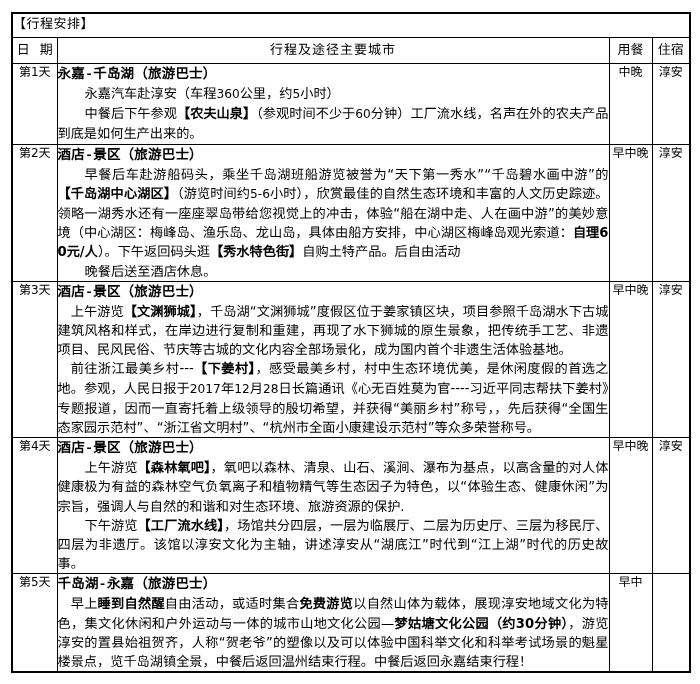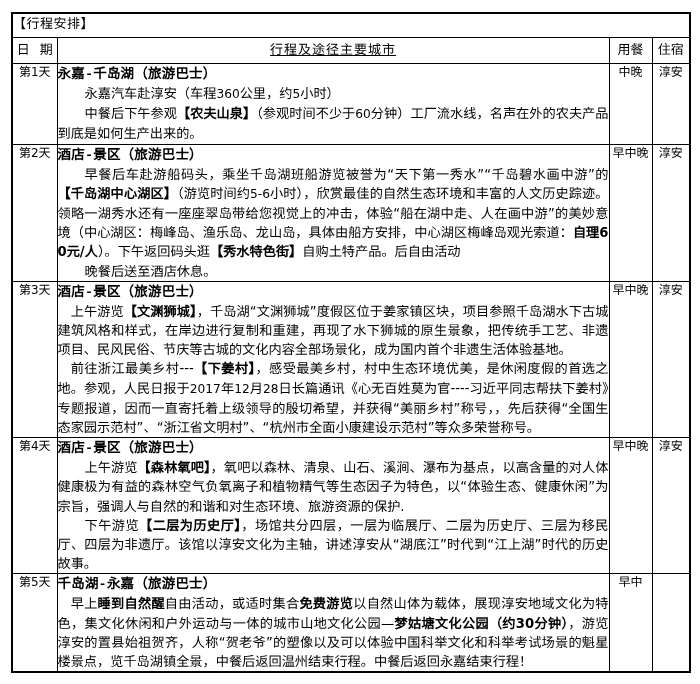--- a/index.html
+++ b/index.html
@@ -54,21 +54,21 @@
   .hdr {
     height: 25px;
     text-align: center;
     font-size: 13px;
     font-weight: bold;
     line-height: 23px;
     padding: 1px 2px;
     white-space: nowrap;
   }
   .hdr.date-hdr { letter-spacing: 3px; padding-left: 3px; }
-  .hdr.body-hdr { letter-spacing: 1px; text-decoration: underline; }
+  .hdr.body-hdr { letter-spacing: 1px; }
 
   
   .daycell {
     text-align: center;
     font-size: 12px;
     line-height: 17px;
     padding: 3px 1px 0 2px;
     white-space: nowrap;
   }
   .mealcell, .hotelcell {
@@ -151,21 +151,21 @@
             <p class="para indent-sm"><span>前往浙江最美乡村---</span><span class="b">【下姜村】</span><span>，感受最美乡村，村中生态环境优美，是休闲度假的首选之地。参观，人民日报于</span><span class="num">2017</span><span>年</span><span class="num">12</span><span>月</span><span class="num">28</span><span>日长篇通讯《心无百姓莫为官----习近平同志帮扶下姜村》专题报道，因而一直寄托着上级领导的殷切希望，并获得“美丽乡村”称号，，先后获得“全国生态家园示范村”、“浙江省文明村”、“杭州市全面小康建设示范村”等众多荣誉称号。</span></p>
           </td>
           <td class="mealcell">早中晚</td>
           <td class="hotelcell">淳安</td>
         </tr>
         <tr>
           <td class="daycell">第4天</td>
           <td class="bodycell">
             <div class="route">酒店-景区（旅游巴士）</div>
             <p class="para indent"><span>上午游览</span><span class="b">【森林氧吧】</span><span>，氧吧以森林、清泉、山石、溪涧、瀑布为基点，以高含量的对人体健康极为有益的森林空气负氧离子和植物精气等生态因子为特色，以“体验生态、健康休闲”为宗旨，强调人与自然的和谐和对生态环境、旅游资源的保护.</span></p>
-            <p class="para indent"><span>下午游览</span><span class="b">【二层为历史厅】</span><span>，场馆共分四层，一层为临展厅、二层为历史厅、三层为移民厅、四层为非遗厅。该馆以淳安文化为主轴，讲述淳安从“湖底江”时代到“江上湖”时代的历史故事。</span></p>
+            <p class="para indent"><span>下午游览</span><span class="b">【工厂流水线】</span><span>，场馆共分四层，一层为临展厅、二层为历史厅、三层为移民厅、四层为非遗厅。该馆以淳安文化为主轴，讲述淳安从“湖底江”时代到“江上湖”时代的历史故事。</span></p>
           </td>
           <td class="mealcell">早中晚</td>
           <td class="hotelcell">淳安</td>
         </tr>
         <tr>
           <td class="daycell">第5天</td>
           <td class="bodycell">
             <div class="route">千岛湖-永嘉（旅游巴士）</div>
             <p class="para indent-sm"><span>早上</span><span class="b">睡到自然醒</span><span>自由活动，或适时集合</span><span class="b">免费游览</span><span>以自然山体为载体，展现淳安地域文化为特色，集文化休闲和户外运动与一体的城市山地文化公园—</span><span class="b">梦姑塘文化公园（约30分钟）</span><span>，游览淳安的置县始祖贺齐，人称“贺老爷”的塑像以及可以体验中国科举文化和科举考试场景的魁星楼景点，览千岛湖镇全景，中餐后返回温州结束行程。中餐后返回永嘉结束行程！</span></p>
           </td>

